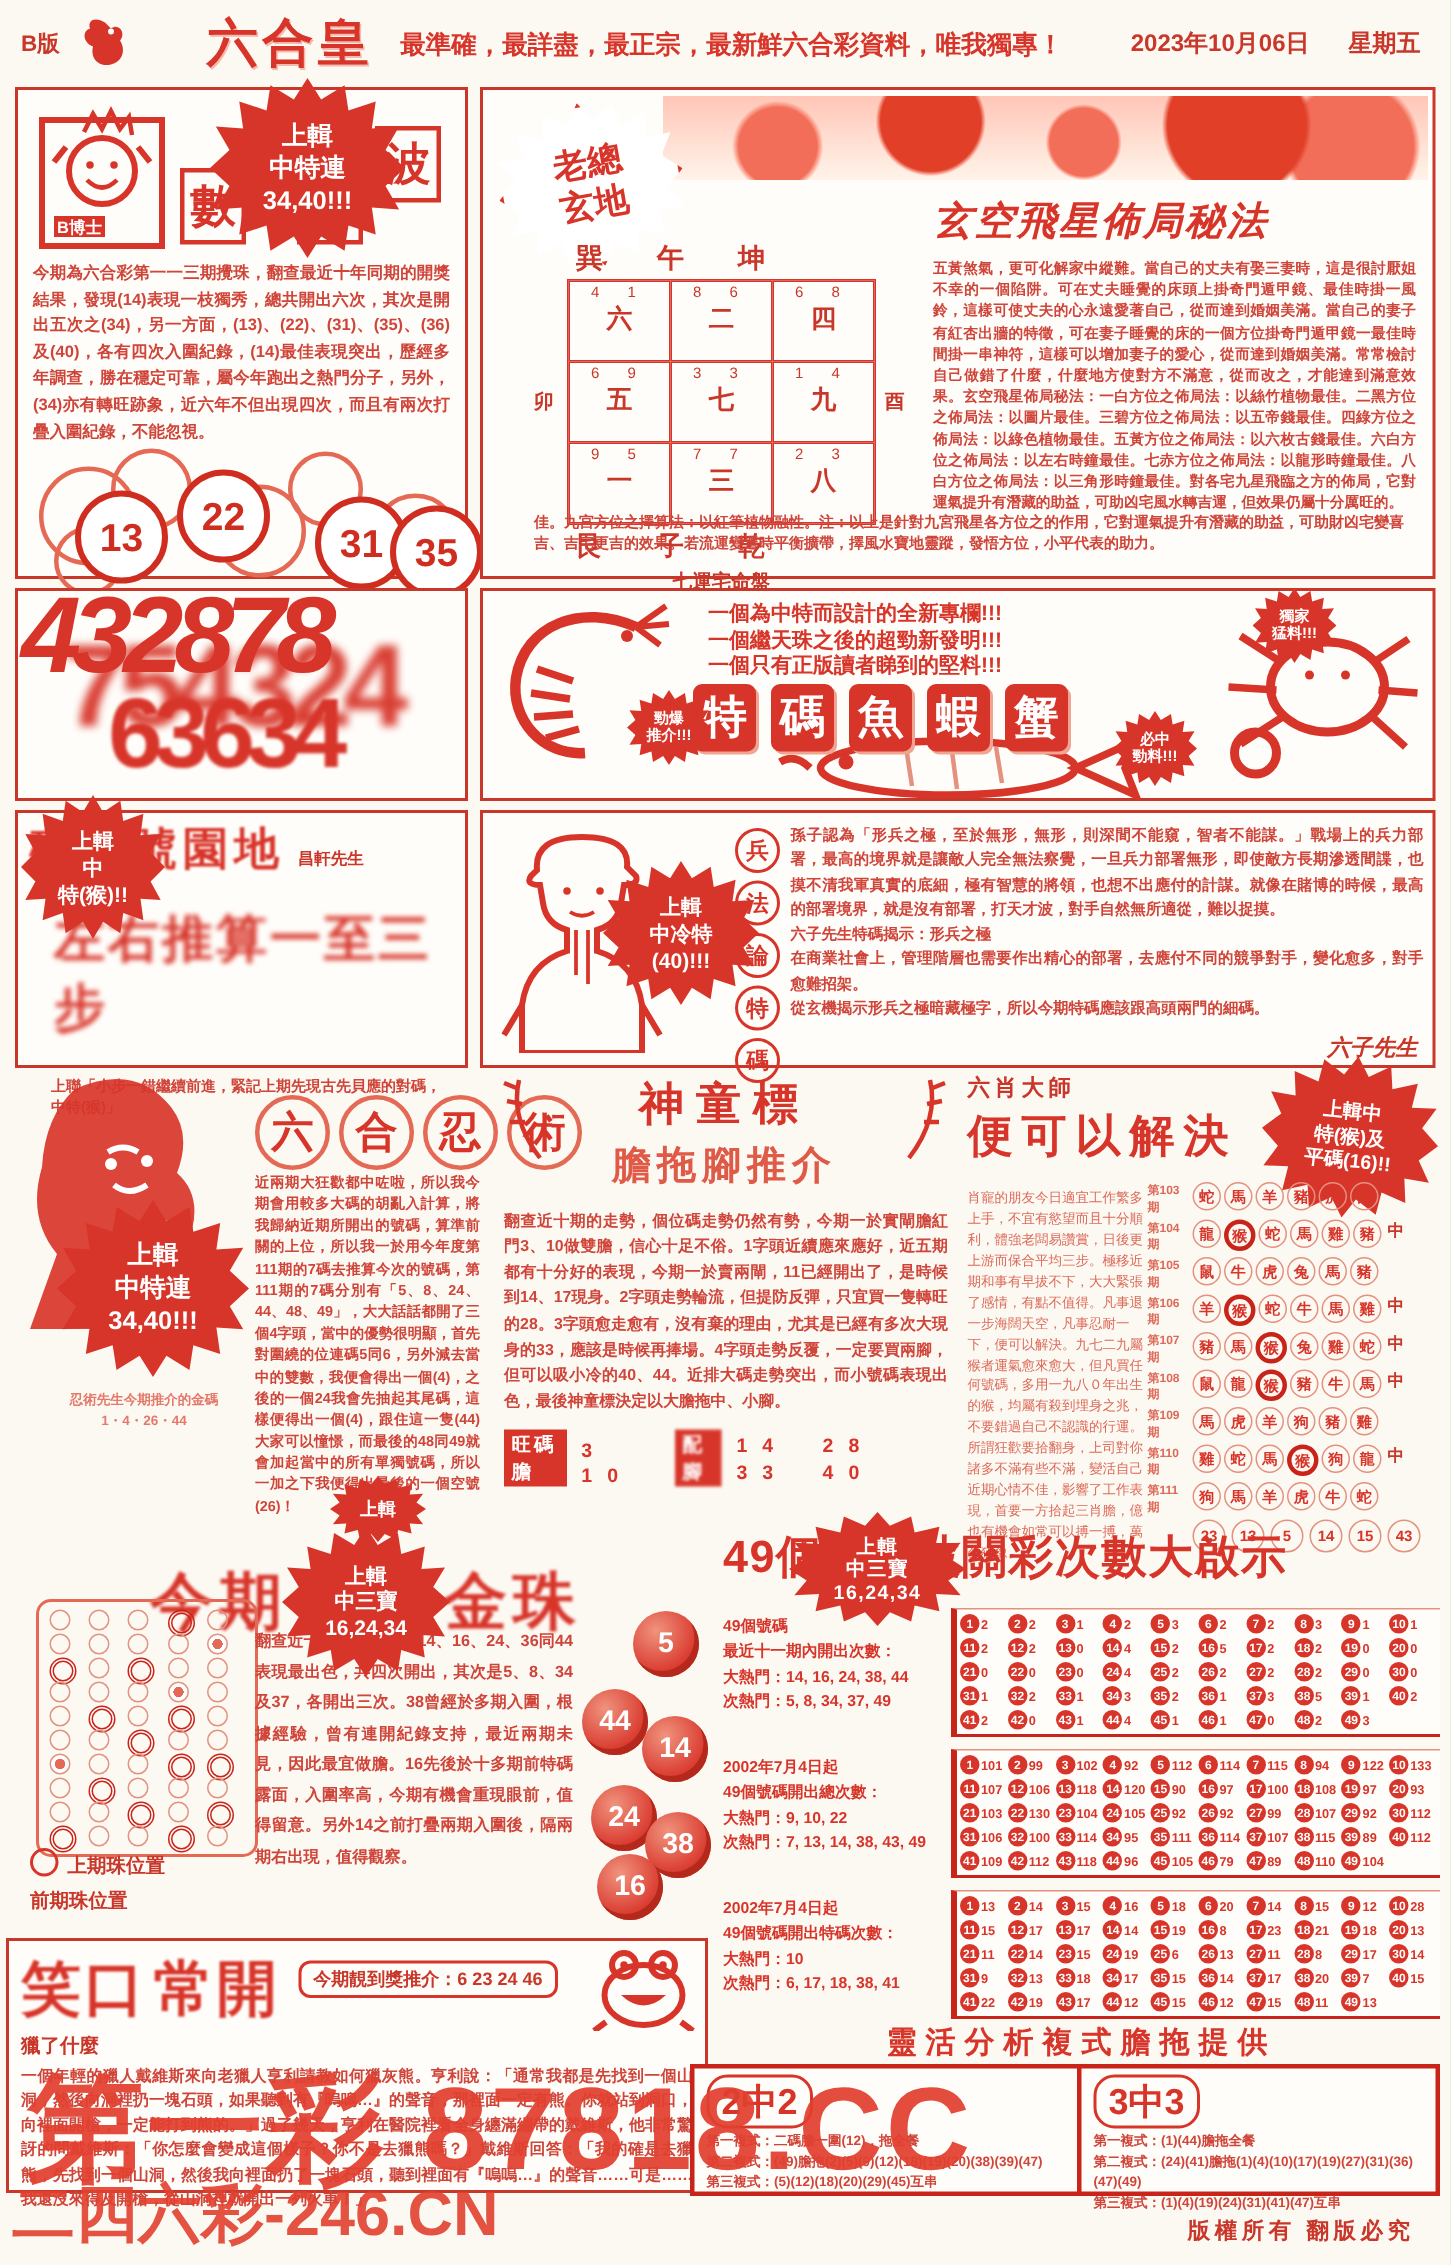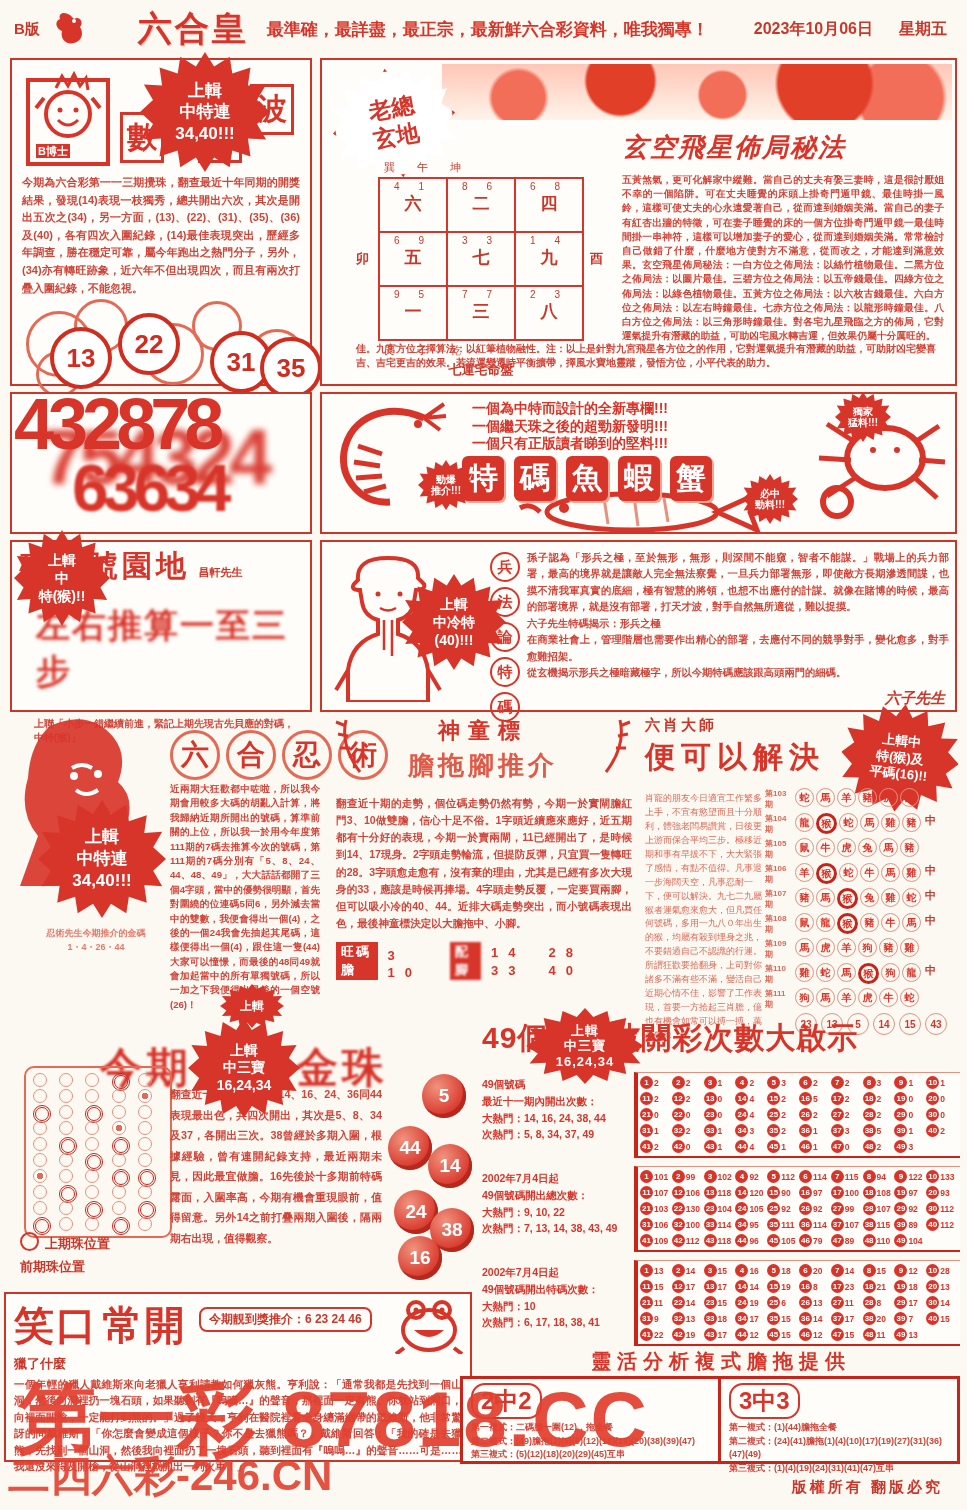--- a/index.html
+++ b/index.html
@@ -43,36 +43,36 @@
      background:
        radial-gradient(circle at 15% 60%, #e8705c 0 6%, transparent 7%),
        radial-gradient(circle at 35% 30%, #d8452f 0 10%, transparent 11%),
        radial-gradient(circle at 55% 55%, #e8705c 0 8%, transparent 9%),
        radial-gradient(circle at 75% 35%, #d8452f 0 12%, transparent 13%),
        radial-gradient(circle at 90% 60%, #e8705c 0 9%, transparent 10%),
        linear-gradient(180deg,#f3c0b2,#fbe9e0);
      filter:contrast(1.1);}
   .master-burst{position:absolute;left:10px;top:8px;width:118px;height:104px;font-size:23px;line-height:1.2;transform:rotate(-10deg);}
   .fsq{position:absolute;left:34px;top:100px;width:250px;}
-  .fsq .dir-row{display:flex;justify-content:space-between;padding:0 28px;font-size:11px;font-weight:400;}
+  .fsq .dir-row{display:flex;justify-content:space-between;padding:0 28px;font-size:18px;font-weight:700;}
   .fsq-mid{display:flex;align-items:center;}
   .fsq-side{width:16px;font-size:13px;font-weight:900;}
   .sq{flex:1;display:grid;grid-template-columns:repeat(3,1fr);border:1px solid #d8352a;margin:2px 6px;}
   .sq .cell{border:1px solid #d8352a;height:50px;text-align:center;padding-top:2px;}
   .sq .pair{font-size:10px;letter-spacing:8px;display:block;}
   .sq .big{font-size:17px;font-weight:900;}
   .fsq .cap{text-align:center;font-size:13px;font-weight:900;margin-top:3px;}
   .fs-art{position:absolute;left:300px;top:66px;width:322px;}
   .fs-title{font-size:26px;font-weight:900;font-style:italic;letter-spacing:2px;color:#d8352a;margin:4px 0 8px;}
   .master-note{position:absolute;left:34px;top:282px;width:588px;font-size:10px;line-height:1.4;color:#d0453a;font-weight:bold;}
 
   
   .bignums{left:10px;top:392px;width:302px;height:142px;box-sizing:border-box;overflow:hidden;}
   .bn{font-weight:900;color:#d8352a;line-height:0.8;letter-spacing:-6px;}
-  .bn1{font-size:72px;margin:2px 0 0 2px;}
+  .bn1{font-size:72px;margin:2px 0 0 2px;font-style:italic;}
   .bn2{font-size:78px;filter:blur(3px);margin:-28px 0 0 30px;opacity:.95;}
   .bn3{font-size:66px;margin:-26px 0 0 60px;filter:blur(1px);}
 
   
   .fishb{left:320px;top:392px;width:637px;height:142px;box-sizing:border-box;position:absolute;border:2px solid #c9372a;background:#fffdf9;}
   .fish-lines{position:absolute;left:150px;top:6px;font-size:14px;font-weight:900;color:#d8352a;line-height:1.25;}
   .fish-title{position:absolute;left:140px;top:62px;display:flex;gap:10px;}
   .fish-title span{display:inline-block;background:#d8352a;color:#fff;font-size:30px;font-weight:900;padding:2px 6px;border-radius:6px;box-shadow:2px 2px 0 #f0a593;}
   .sea-svg{position:absolute;}
   .mini-burst{position:absolute;width:56px;height:50px;font-size:10px;line-height:1.1;}
@@ -99,21 +99,21 @@
   .woman{position:absolute;left:0;top:0;width:150px;height:170px;}
   .ninja-burst{position:absolute;left:28px;top:84px;width:128px;height:118px;font-size:17px;line-height:1.3;}
   .ninja-title{position:absolute;left:160px;top:14px;display:flex;gap:6px;}
   .ninja-title span{width:44px;height:44px;border:3px solid #e46a55;border-radius:50%;display:flex;align-items:center;justify-content:center;font-size:28px;font-weight:900;color:#d8352a;}
   .gold-note{position:absolute;left:26px;top:210px;width:120px;text-align:center;font-size:9px;color:#e4796a;font-weight:bold;line-height:1.6;}
   .ninja-body{position:absolute;left:160px;top:66px;width:150px;font-size:9.6px;line-height:1.5;}
   .ninja-burst2{position:absolute;left:210px;top:268px;width:64px;height:44px;font-size:12px;}
 
   
   .prodigy{left:330px;top:716px;width:306px;height:298px;}
-  .prod-title{text-align:center;font-size:22px;font-weight:900;letter-spacing:8px;color:#d8352a;}
+  .prod-title{text-align:center;font-size:30px;font-weight:900;letter-spacing:8px;color:#d8352a;}
   .prod-sub{text-align:center;font-size:26px;font-weight:900;letter-spacing:4px;color:#e05a48;margin-top:2px;}
   .wheat{position:absolute;top:0;width:40px;height:58px;}
   .prod-body{margin:12px 4px 0 6px;font-size:10.6px;line-height:1.62;}
   .prod-foot{display:flex;align-items:flex-end;gap:10px;margin:10px 0 0 6px;font-weight:900;}
   .tag{background:#d8352a;color:#fff;padding:1px 5px;font-size:13px;letter-spacing:2px;}
   .tag.blur{filter:blur(1px);}
   .prod-nums{font-size:13px;letter-spacing:10px;color:#d8352a;}
 
   
   .z6{left:645px;top:716px;width:312px;height:298px;}

